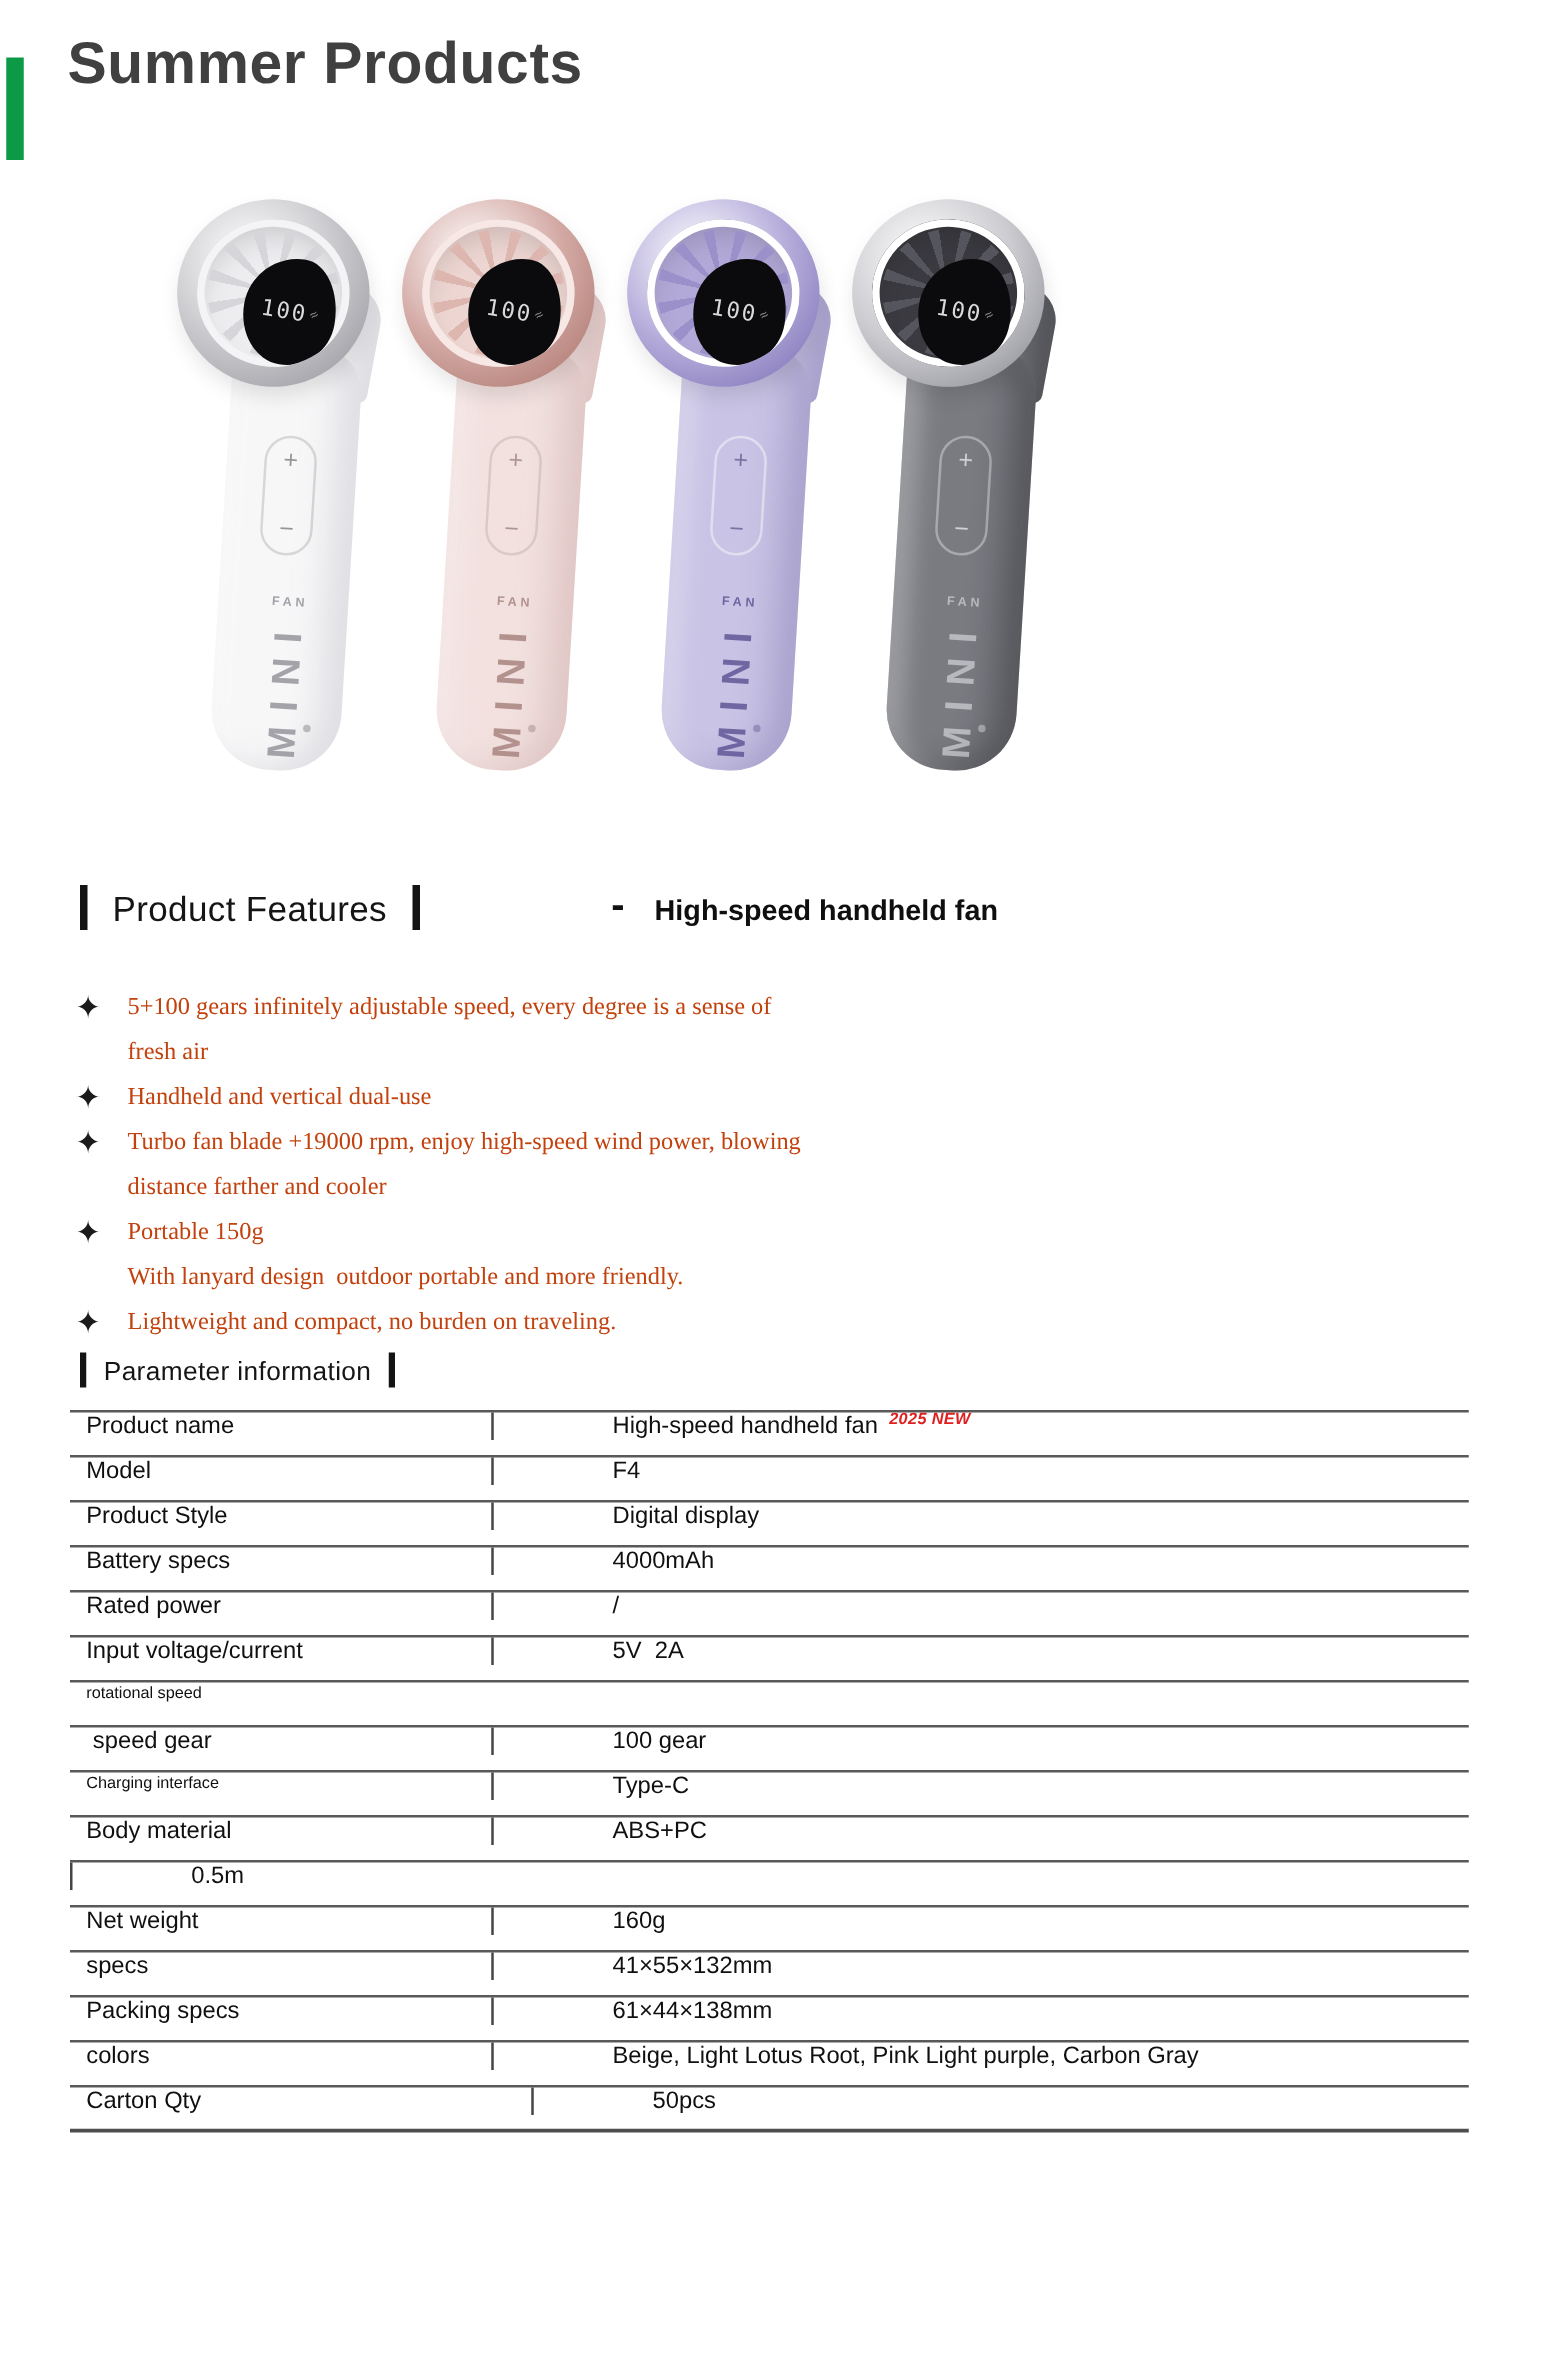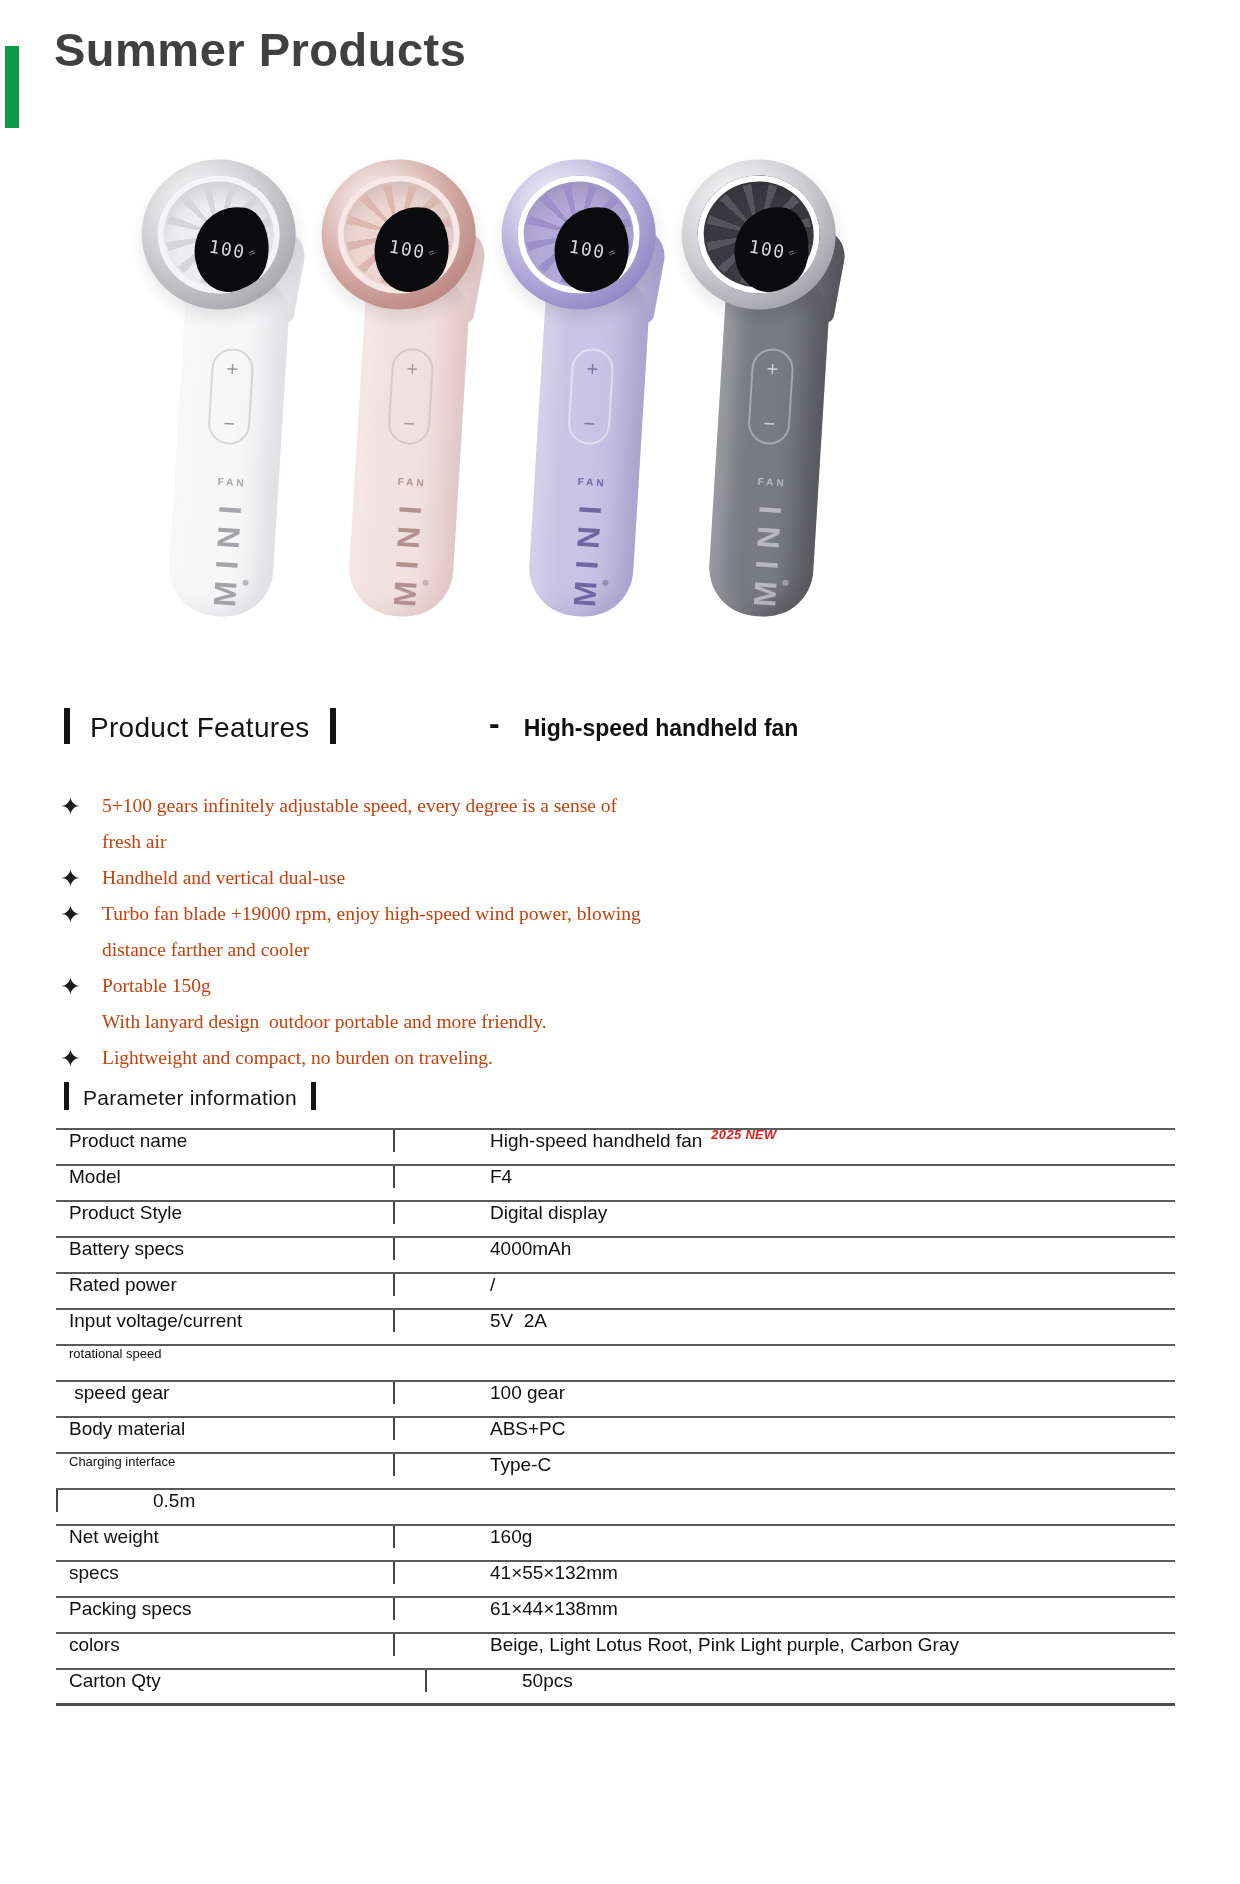--- a/index.html
+++ b/index.html
@@ -289,36 +289,36 @@
   </div>
 
   <div class="t-row">
     <div class="t-label"> speed gear</div>
     <div class="t-value">
       <span class="t-value-text">100 gear</span>
       
     </div>
   </div>
 
-  <div class="t-row">
-    <div class="t-label">Body material</div>
-    <div class="t-value">
-      <span class="t-value-text">ABS+PC</span>
-      
-    </div>
-  </div>
-
   <div class="t-row small">
     <div class="t-label">Charging interface</div>
     <div class="t-value">
       <span class="t-value-text">Type-C</span>
       
     </div>
   </div>
 
+  <div class="t-row">
+    <div class="t-label">Body material</div>
+    <div class="t-value">
+      <span class="t-value-text">ABS+PC</span>
+      
+    </div>
+  </div>
+
   <div class="t-row small">
     <div class="t-value">
       <span class="t-value-text">0.5m</span>
       
     </div>
   </div>
 
   <div class="t-row">
     <div class="t-label">Net weight</div>
     <div class="t-value">

